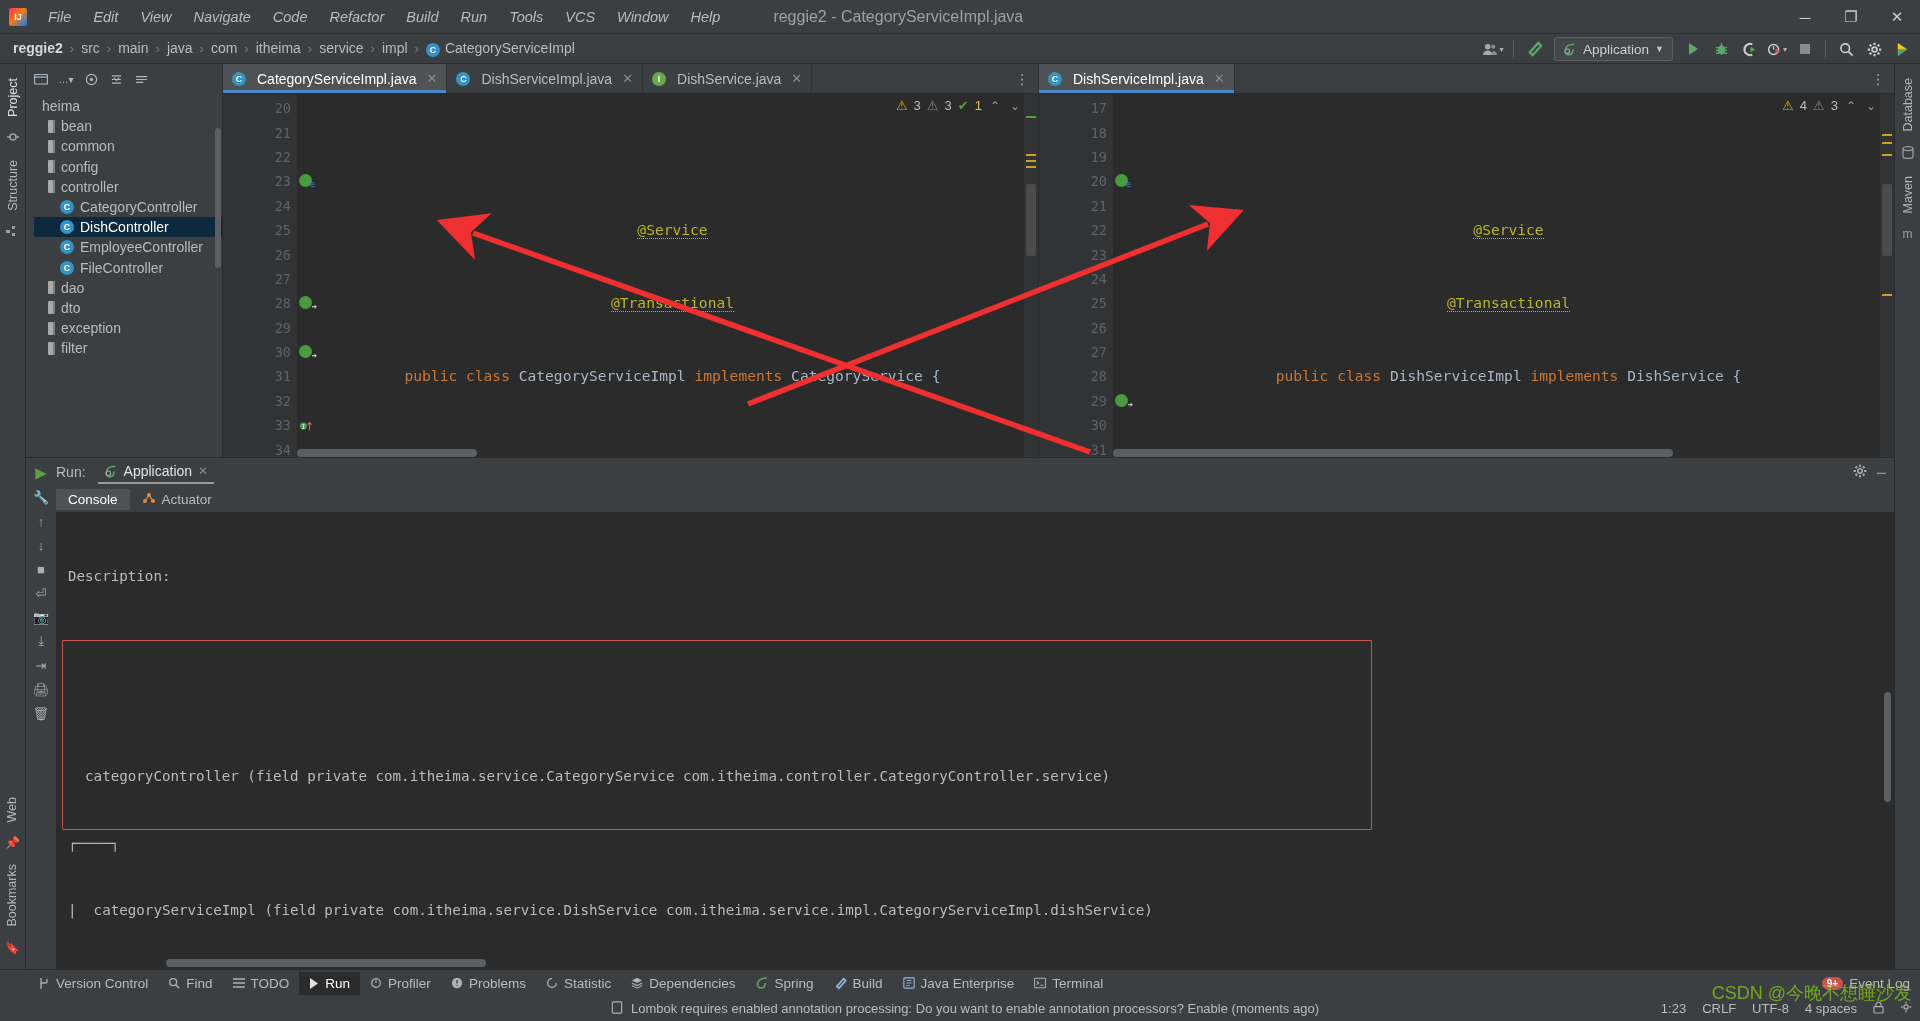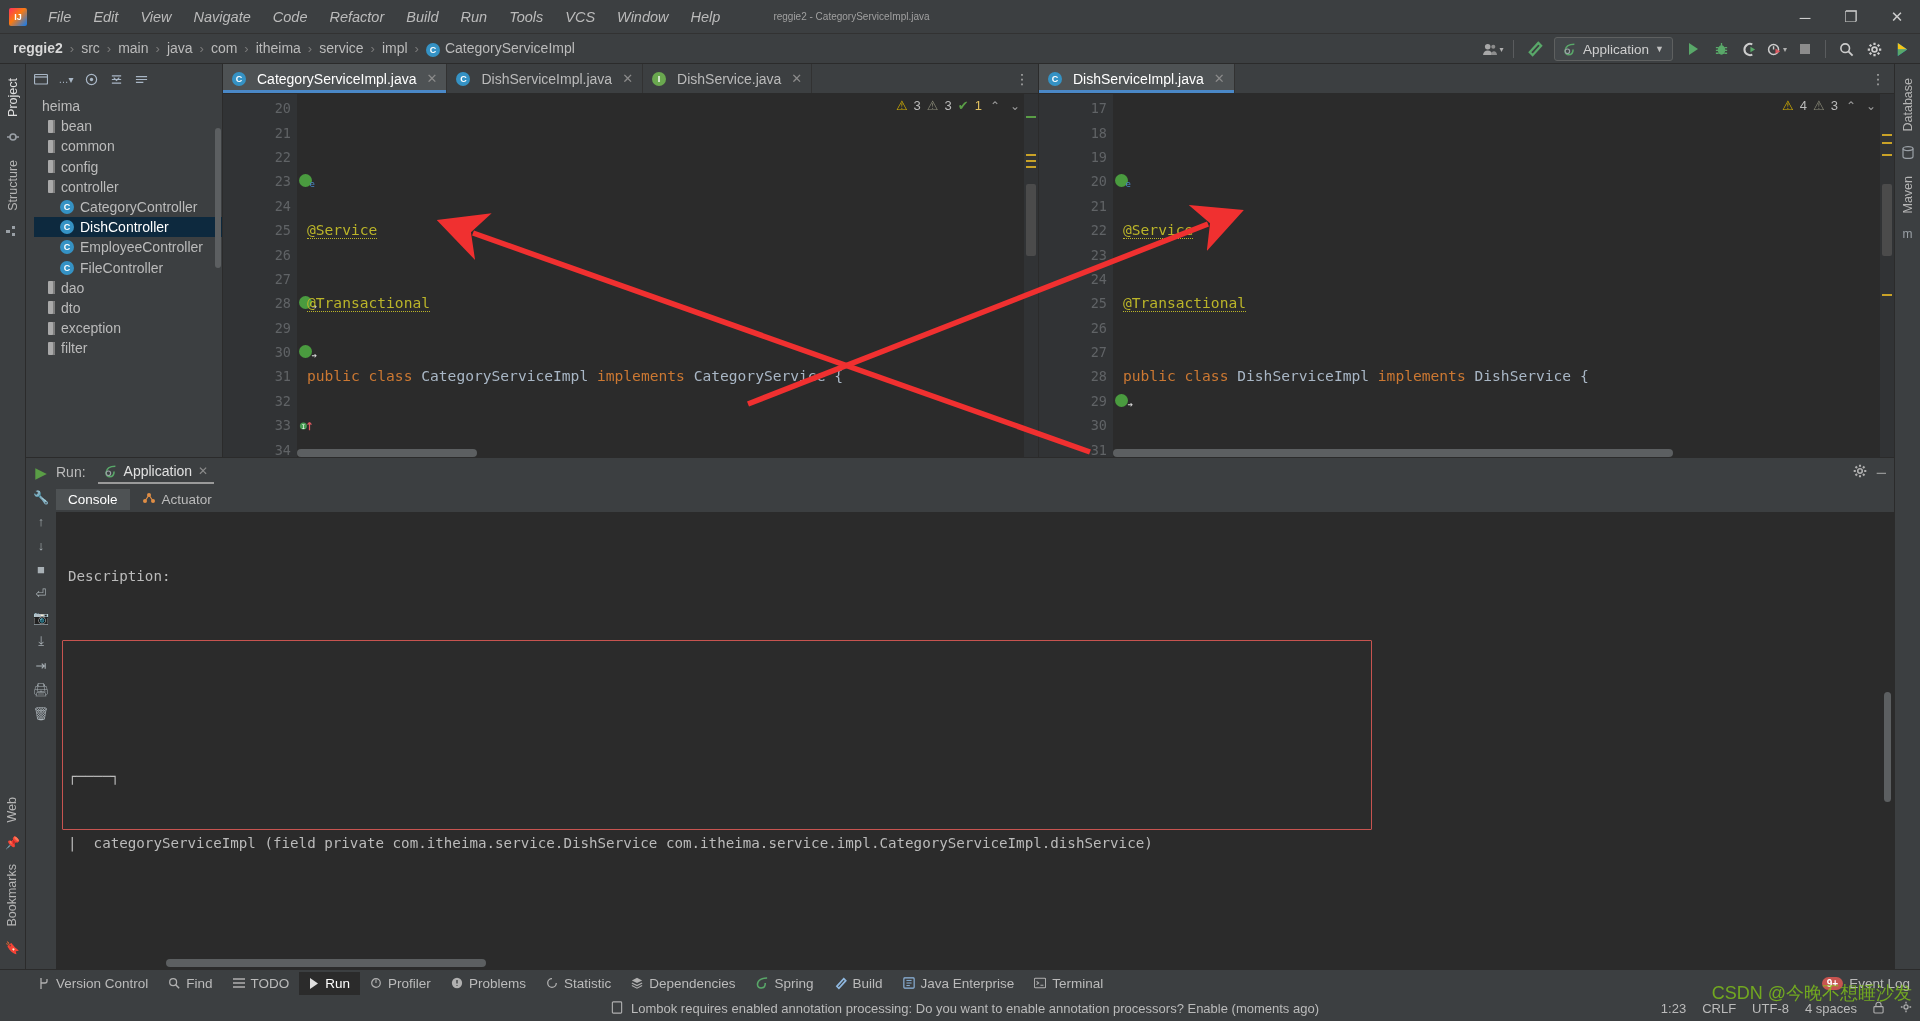--- a/index.html
+++ b/index.html
@@ -25,21 +25,21 @@
   .logo::after {
     content: "IJ"; position: absolute; inset: 0; color: #fff; font-size: 9px;
     font-weight: bold; display: flex; align-items: center; justify-content: center;
   }
   .menu { display: flex; align-items: center; gap: 0px; font-style: italic; }
   .menu-item {
     padding: 4px 11px; font-size: 14.5px; color: #bbbbbb; cursor: default;
     white-space: nowrap;
   }
   .win-title {
-    font-size: 10px; color: #a0a0a0; margin-left: 42px; white-space: nowrap;
+    font-size: 16px; color: #a0a0a0; margin-left: 42px; white-space: nowrap;
   }
   .win-ctrls { position: absolute; right: 0; top: 0; height: 34px; display: flex; }
   .win-btn {
     width: 46px; height: 34px; display: flex; align-items: center; justify-content: center;
     color: #cdcdcd; font-size: 15px;
   }
 
   
   .navbar {
     height: 30px; background: #3c3f41; display: flex; align-items: center;
@@ -160,21 +160,21 @@
   }
   .leaf::after {
     content: "➜"; position: absolute; right: -5px; bottom: -3px; color: #d8d8d8; font-size: 9px;
   }
   .leaf.bean { background: #4a9b3f; }
   .leaf.bean::after { content: "e"; color: #4a88c7; font-size: 9px; right: -3px; bottom: -2px; }
 
   .code {
     flex: 1; font-family: "DejaVu Sans Mono", monospace; font-size: 14.6px;
     line-height: 24.4px; padding-top: 2px; color: #a9b7c6; white-space: pre;
-    position: relative; overflow: hidden;
+    position: relative; overflow: hidden; text-align: center;
   }
   .cl { height: 24.4px; padding-left: 10px; }
   .kw { color: #cc7832; }
   .ann { color: #bbb529; border-bottom: 1px dotted #bbb529; }
   .type { color: #a9b7c6; }
   .gray { color: #808080; }
   .punc { color: #a9b7c6; }
 
   .ed-right-bar {
     position: absolute; right: 0; top: 0; bottom: 0; width: 14px; background: #313335;
@@ -740,20 +740,21 @@
             <div class="rs-ico">⤓</div>
             <div class="rs-ico">⇥</div>
             <div class="rs-ico">🖨</div>
             <div class="rs-ico">🗑</div>
           </div>
 
           <div class="console">
             <div class="ln">Description:</div>
             <div class="ln"> </div>
             <div class="ln"> </div>
+            <div class="ln">  categoryController (field private com.itheima.service.CategoryService com.itheima.controller.CategoryController.service)</div>
             <div class="ln">┌────┐</div>
             <div class="ln">|  categoryServiceImpl (field private com.itheima.service.DishService com.itheima.service.impl.CategoryServiceImpl.dishService)</div>
             
             
             
             
             
             
             <div class="cyc-box"></div>
             <div class="cons-vscroll"></div>

